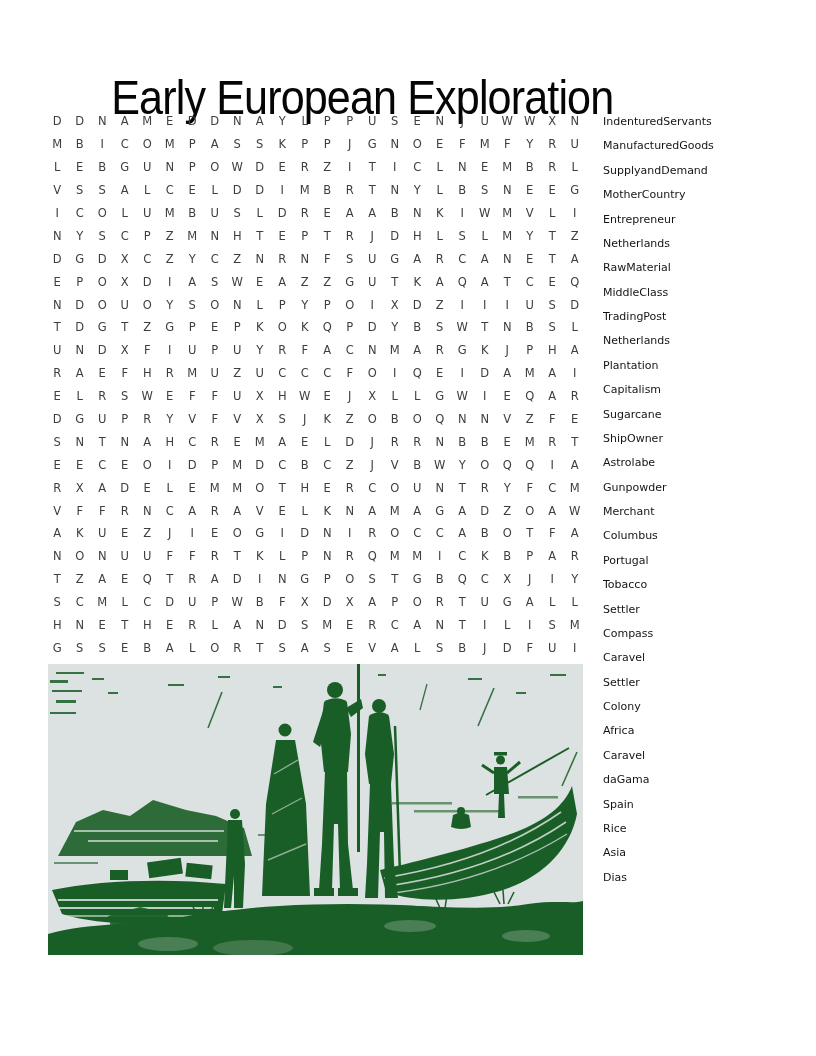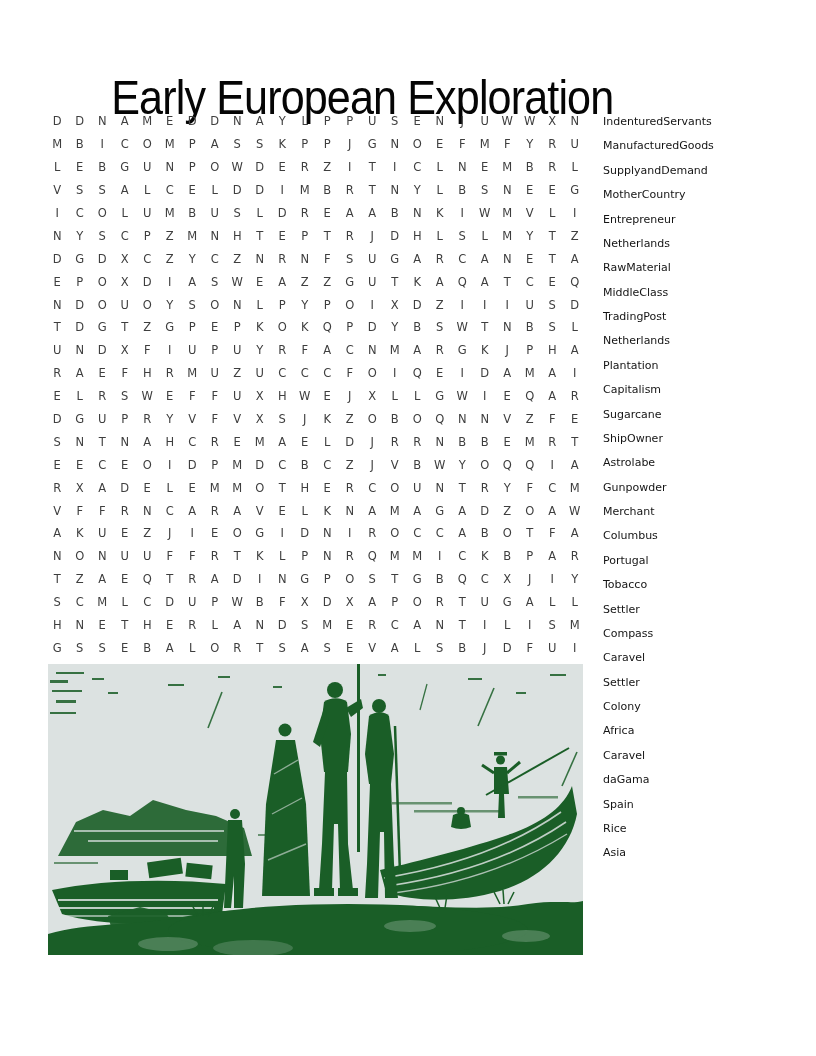--- a/index.html
+++ b/index.html
@@ -641,20 +641,21 @@
       <div class="word-item">Compass</div>
       <div class="word-item">Caravel</div>
       <div class="word-item">Settler</div>
       <div class="word-item">Colony</div>
       <div class="word-item">Africa</div>
       <div class="word-item">Caravel</div>
       <div class="word-item">daGama</div>
       <div class="word-item">Spain</div>
       <div class="word-item">Rice</div>
       <div class="word-item">Asia</div>
+      <div class="word-item">Dias</div>
     </div>
 
   <div class="illustration-wrap">
     <svg viewBox="0 0 535 291" xmlns="http://www.w3.org/2000/svg">
       <rect x="0" y="0" width="535" height="291" fill="var(--paper)"></rect>
 
       <g fill="var(--ink)" opacity="0.85">
         <rect x="8" y="8" width="28" height="2"></rect>
           <rect x="2" y="16" width="18" height="3"></rect>
         <rect x="4" y="26" width="30" height="2"></rect>

